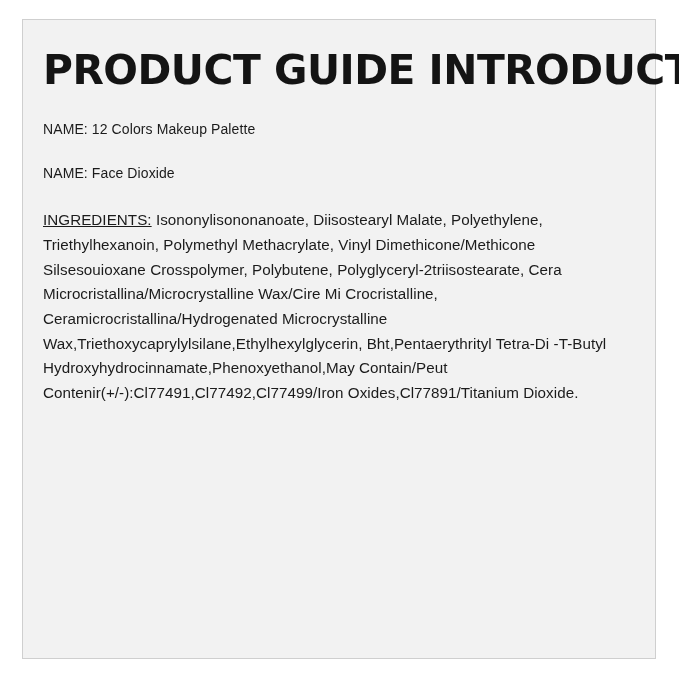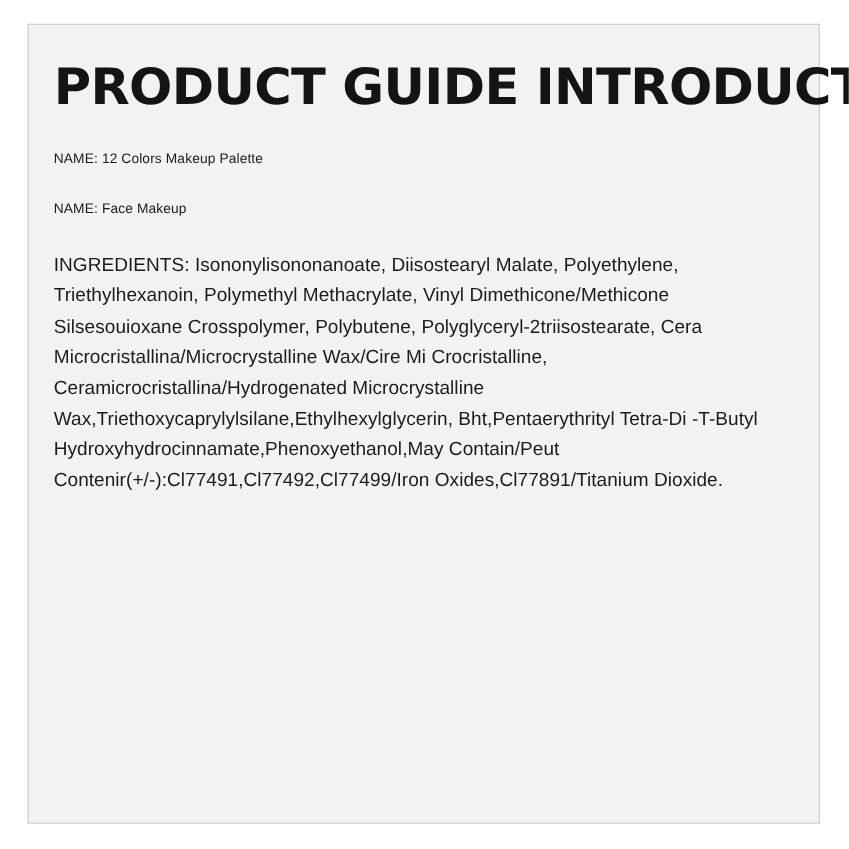--- a/index.html
+++ b/index.html
@@ -53,21 +53,21 @@
     white-space: nowrap;
     transform: scaleX(1.02);
     transform-origin: left center;
   }
 
   .fields {
     margin: 30px 0 0 8px;
   }
 
   .field-row {
-    font-size: 11px;
+    font-size: 14px;
     color: #1b1b1b;
     line-height: 1.3;
     margin-bottom: 26px;
     letter-spacing: 0.1px;
   }
 
   .field-label {
     color: #1b1b1b;
   }
 
@@ -80,41 +80,42 @@
     font-size: 15.2px;
     color: #1b1b1b;
     line-height: 1.62;
     letter-spacing: 0.05px;
     max-width: 580px;
     text-align: left;
   }
 
   .ingredients-label {
     white-space: nowrap;
+    text-decoration: underline;
   }
 </style>
 </head>
 <body>
 
 <div class="page">
   <div class="card">
     <div class="card-inner">
 
       <div class="guide-title">PRODUCT GUIDE INTRODUCTION</div>
 
       <div class="fields">
 
         <div class="field-row">
           <span class="field-label">NAME:</span>
           <span class="field-value">12 Colors Makeup Palette</span>
         </div>
 
         <div class="field-row">
           <span class="field-label">NAME:</span>
-          <span class="field-value">Face Makeup</span>
+          <span class="field-value">Face Dioxide</span>
         </div>
 
 
       </div>
 
       <div class="ingredients">
         <span class="ingredients-label">INGREDIENTS:</span>
         <span>Isononylisononanoate, Diisostearyl Malate, Polyethylene, Triethylhexanoin, Polymethyl Methacrylate, Vinyl Dimethicone/Methicone Silsesouioxane Crosspolymer, Polybutene, Polyglyceryl-2triisostearate, Cera Microcristallina/Microcrystalline Wax/Cire Mi Crocristalline, Ceramicrocristallina/Hydrogenated Microcrystalline Wax,Triethoxycaprylylsilane,Ethylhexylglycerin, Bht,Pentaerythrityl Tetra-Di -T-Butyl Hydroxyhydrocinnamate,Phenoxyethanol,May Contain/Peut Contenir(+/-):Cl77491,Cl77492,Cl77499/Iron Oxides,Cl77891/Titanium Dioxide.</span>
       </div>
 

